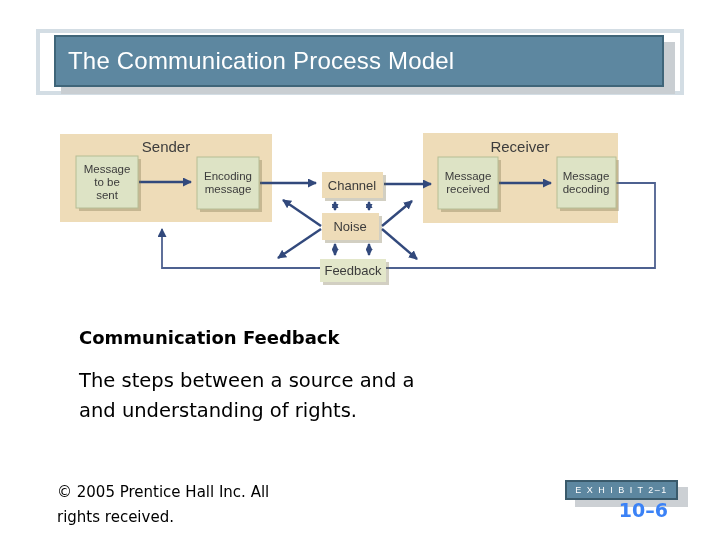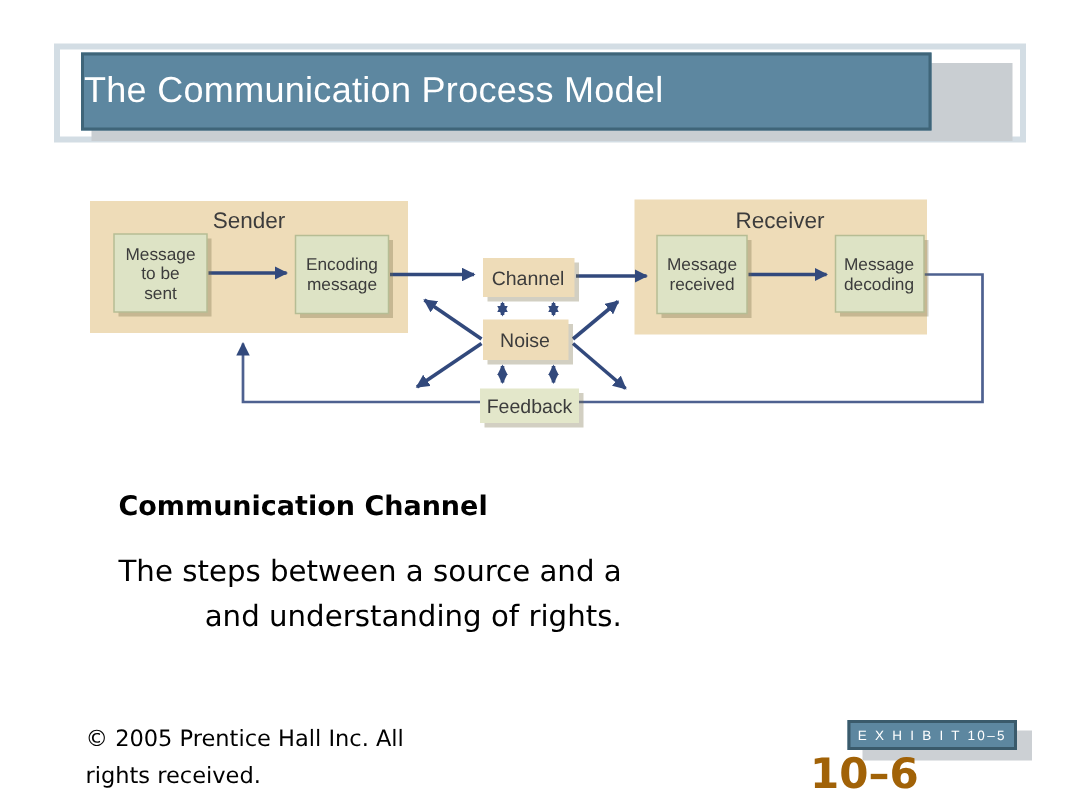--- a/index.html
+++ b/index.html
@@ -3,54 +3,54 @@
 <meta charset="utf-8">
 <style>
   html,body{margin:0;padding:0;background:#fff;}
   .slide{position:relative;width:720px;height:540px;background:#ffffff;overflow:hidden;
          font-family:"Liberation Sans",sans-serif;}
 
   
   .title-frame{position:absolute;left:36px;top:29px;width:640px;height:58px;
                border:4px solid #d3dde4;}
   .title-shadow{position:absolute;left:61px;top:42px;width:614px;height:52px;background:#c9ced2;}
-  .title-box{position:absolute;left:54px;top:35px;width:567px;height:52px;background:#5d87a0;
+  .title-box{position:absolute;left:54px;top:35px;width:610px;height:52px;background:#5d87a0;
              border:2px solid #3f6579;box-sizing:border-box;display:flex;align-items:center;
-             color:#ffffff;font-size:24px;letter-spacing:0.2px;}
+             padding-left:12px;color:#ffffff;font-size:24px;letter-spacing:0.2px;}
 
   
   .diagram{position:absolute;left:0;top:0;width:720px;height:310px;}
   .arrow{stroke:#32497c;stroke-width:2.4;fill:none;}
   .loop{stroke:#4e6190;stroke-width:1.8;fill:none;}
   .lbl-lg{font:15px "Liberation Sans",sans-serif;fill:#3c3c3c;text-anchor:middle;}
   .lbl-md{font:13px "Liberation Sans",sans-serif;fill:#3c3c3c;text-anchor:middle;}
   .lbl-sm{font:11.5px "Liberation Sans",sans-serif;fill:#3c3c3c;text-anchor:middle;}
   .shadow-sm{fill:rgba(115,105,65,0.32);}
   .greenbox{fill:#dde3c5;stroke:#b6bd94;stroke-width:1;}
   .tanbox{fill:#eedcb8;}
 
   
   .heading{position:absolute;left:79px;top:327px;color:#000;
            font-family:"DejaVu Sans",sans-serif;font-size:18px;font-weight:700;}
   .body-text{position:absolute;left:79px;top:366px;color:#000;
              font-family:"DejaVu Sans",sans-serif;font-size:19.5px;line-height:29.5px;}
-  .body-text span{display:block;text-align:right;}
+  .body-text span{display:block;}
 
   
   .footer{position:absolute;left:57px;top:480px;color:#000;
           font-family:"DejaVu Sans",sans-serif;font-size:15px;line-height:24.5px;}
   .footer span{display:block;}
 
   
   .exhibit-shadow{position:absolute;left:575px;top:487px;width:113px;height:20px;background:#ccd0d4;}
   .exhibit-box{position:absolute;left:565px;top:480px;width:113px;height:20px;background:#5d87a0;
                border:2px solid #3a5a6b;box-sizing:border-box;display:flex;align-items:center;
                justify-content:center;color:#fff;font-size:9px;letter-spacing:1.5px;white-space:nowrap;}
-  .page-number{position:absolute;left:540px;top:499px;width:128px;color:#a16207;
-               font-family:"DejaVu Sans",sans-serif;font-size:28px;font-weight:700;}
+  .page-number{position:absolute;left:540px;top:499px;width:128px;text-align:right;color:#3b82f6;
+               font-family:"DejaVu Sans",sans-serif;font-size:19px;font-weight:700;}
 </style>
 </head>
 <body>
 
 <div class="slide">
 
   <div class="title-frame"></div>
   <div class="title-shadow"></div>
   <div class="title-box">
     <span>The Communication Process Model</span>
@@ -124,30 +124,30 @@
       <rect class="tanbox" x="322" y="213" width="57" height="27"></rect>
       <text class="lbl-md" x="350" y="231">Noise</text>
     </g>
     <g>
       <rect class="shadow-sm" x="323" y="262" width="66" height="23"></rect>
       <rect x="320" y="259" width="66" height="23" fill="#e3e7ca"></rect>
       <text class="lbl-md" x="353" y="275">Feedback</text>
     </g>
   </svg>
 
-  <div class="heading">Communication Channel</div>
+  <div class="heading">Communication Feedback</div>
   <div class="body-text">
     <span>The steps between a source and a</span>
     <span>and understanding of rights.</span>
   </div>
 
   <div class="footer">
     <span>© 2005 Prentice Hall Inc. All</span>
     <span>rights received.</span>
   </div>
 
   <div class="exhibit-shadow"></div>
   <div class="exhibit-box">
-    <span>E X H I B I T 10–5</span>
+    <span>E X H I B I T 2–1</span>
   </div>
   <div class="page-number">10–6</div>
 
 </div>
 
 </body></html>

